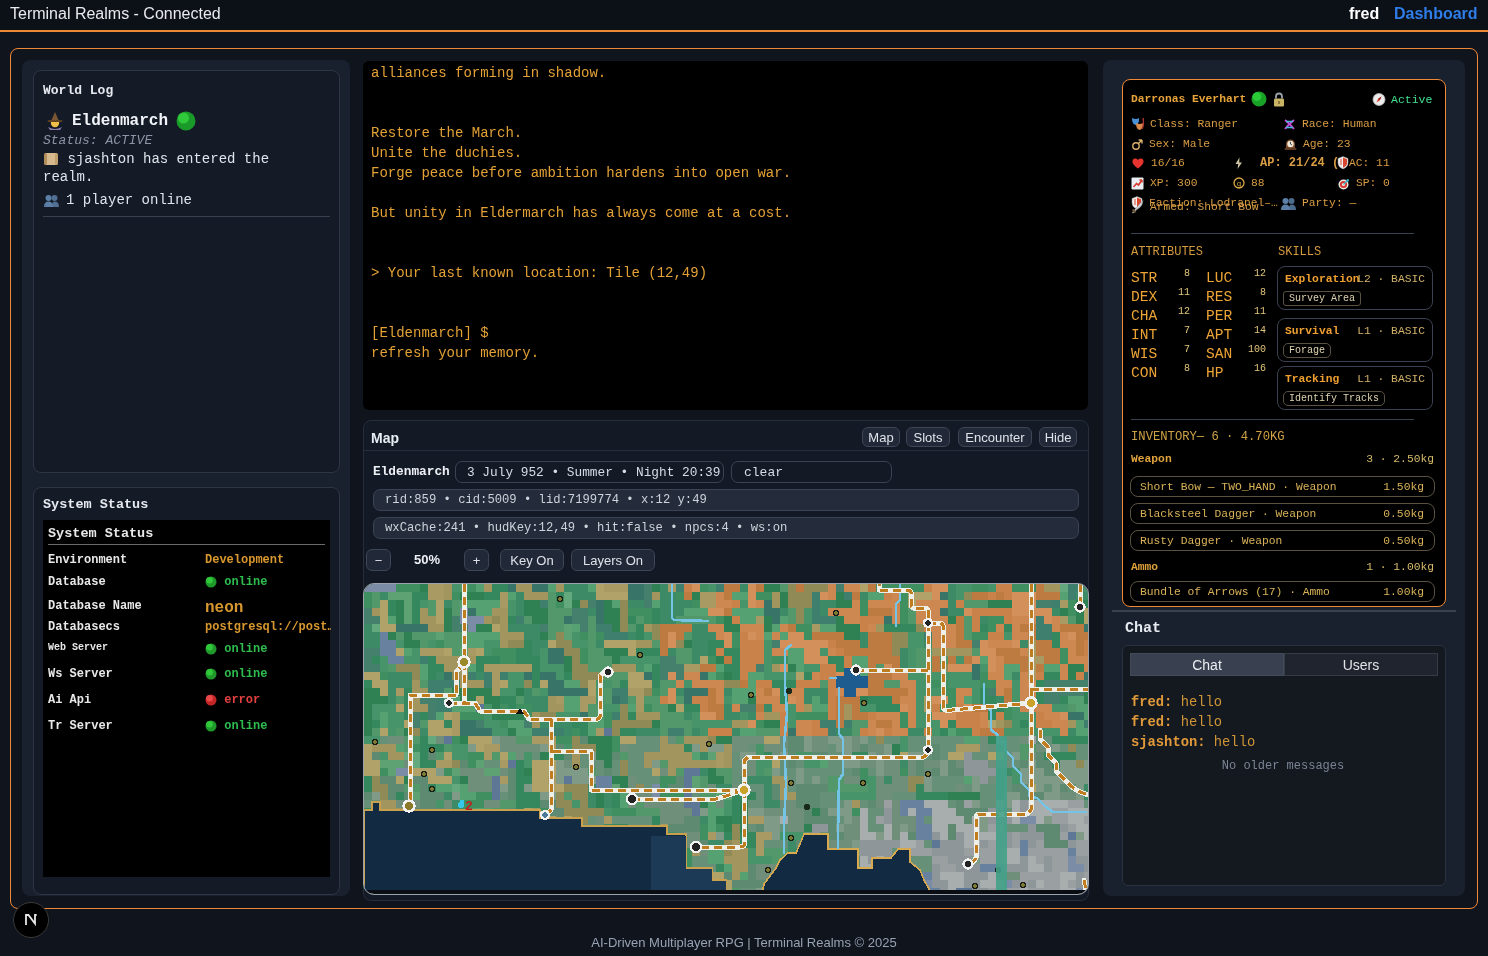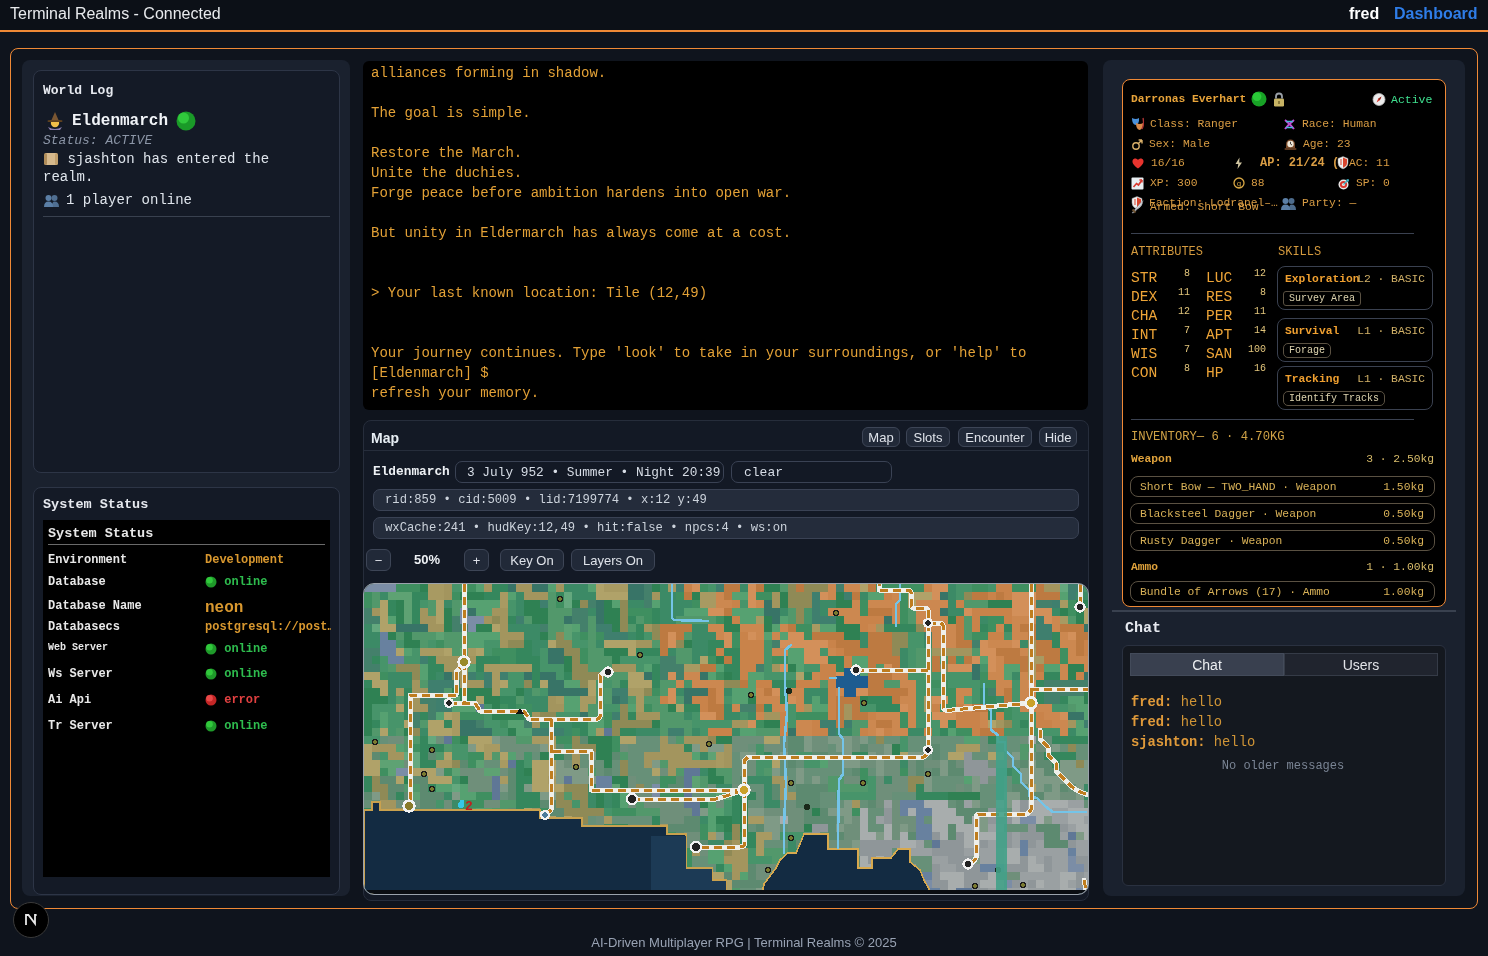--- a/index.html
+++ b/index.html
@@ -81,33 +81,31 @@
       <circle cx="4.5" cy="4.2" r="3.3000000000000003" fill="#f05050" opacity="0.85"></circle>
     </svg> <span style="color:#e04040">error</span></div>
 <div class="abs mono" style="left:48px;top:719px;font-size:12px;font-weight:bold;color:#e8e8e8;">Tr Server</div>
 <div class="abs mono" style="left:205px;top:719px;width:126px;font-size:12px;font-weight:bold;overflow:hidden;white-space:nowrap;"><svg width="12" height="12" viewBox="0 0 12 12" style="vertical-align:middle;">
       <circle cx="6" cy="6" r="5.5" fill="#1f9a2a"></circle>
       <circle cx="4.5" cy="4.2" r="3.3000000000000003" fill="#35d13f" opacity="0.85"></circle>
     </svg> <span style="color:#2ebd4e">online</span></div>
 <div class="abs mono" style="left:363px;top:61px;width:725px;height:349px;background:#000;border-radius:6px;padding:4px 8px;font-size:14px;color:#e3a136;">
     <div style="height:20px">alliances forming in shadow.</div>
     <div style="height:20px"></div>
-    <div style="height:20px">The goal is simple.</div>
     <div style="height:20px"></div>
     <div style="height:20px">Restore the March.</div>
     <div style="height:20px">Unite the duchies.</div>
     <div style="height:20px">Forge peace before ambition hardens into open war.</div>
     <div style="height:20px"></div>
     <div style="height:20px">But unity in Eldermarch has always come at a cost.</div>
     <div style="height:20px"></div>
     <div style="height:20px"></div>
     <div style="height:20px">&gt; Your last known location: Tile (12,49)</div>
     <div style="height:20px"></div>
     <div style="height:20px"></div>
-    <div style="height:20px">Your journey continues. Type 'look' to take in your surroundings, or 'help' to</div>
     <div style="height:20px">[Eldenmarch] $</div>
     <div style="height:20px">refresh your memory.</div>
   </div>
 <div class="abs" style="left:363px;top:420px;width:726px;height:481px;background:#131925;border:1px solid #262d3b;border-radius:8px;"></div>
 <div class="abs" style="left:371px;top:430px;font-size:14px;font-weight:bold;color:#e6edf3;">Map</div>
 <div class="abs btn" style="left:862px;top:427px;width:38px;height:20px;">Map</div>
 <div class="abs btn" style="left:906px;top:427px;width:44px;height:20px;">Slots</div>
 <div class="abs btn" style="left:958px;top:427px;width:74px;height:20px;">Encounter</div>
 <div class="abs btn" style="left:1039px;top:427px;width:38px;height:20px;">Hide</div>
 <div class="abs" style="left:364px;top:450px;width:724px;height:0px;border-top:1px solid #262d3b;"></div>

